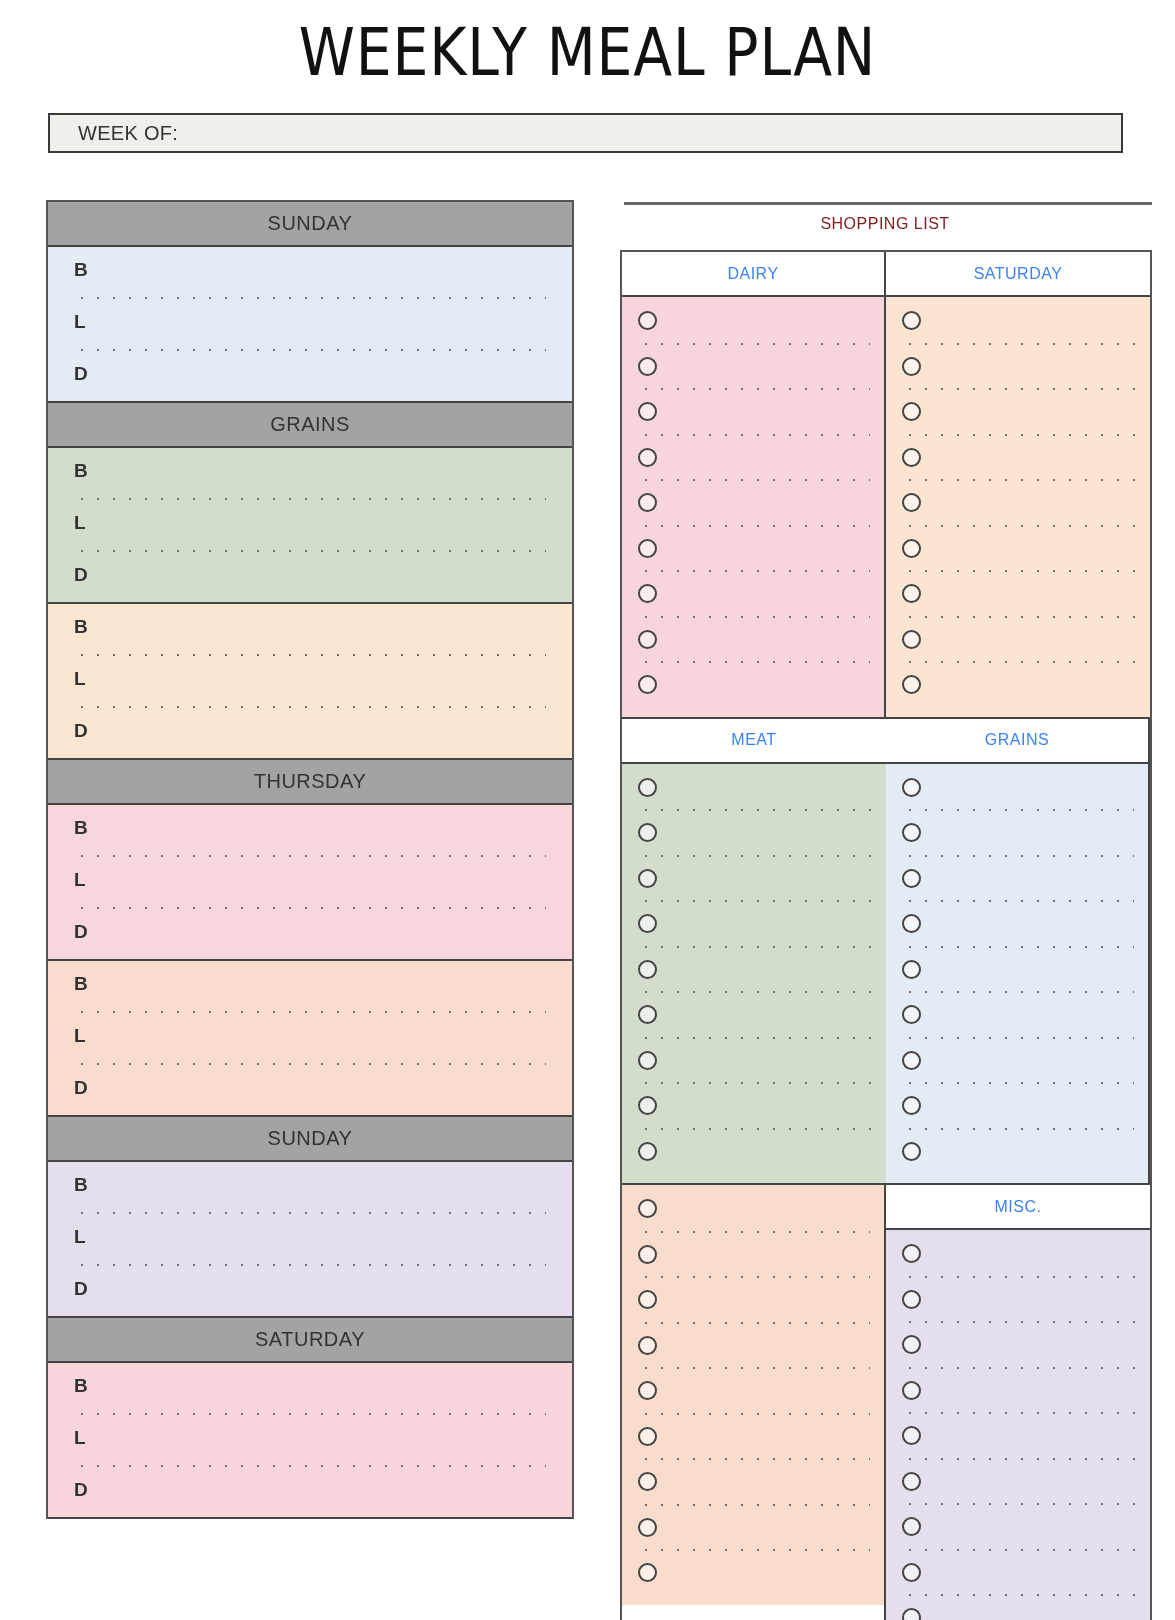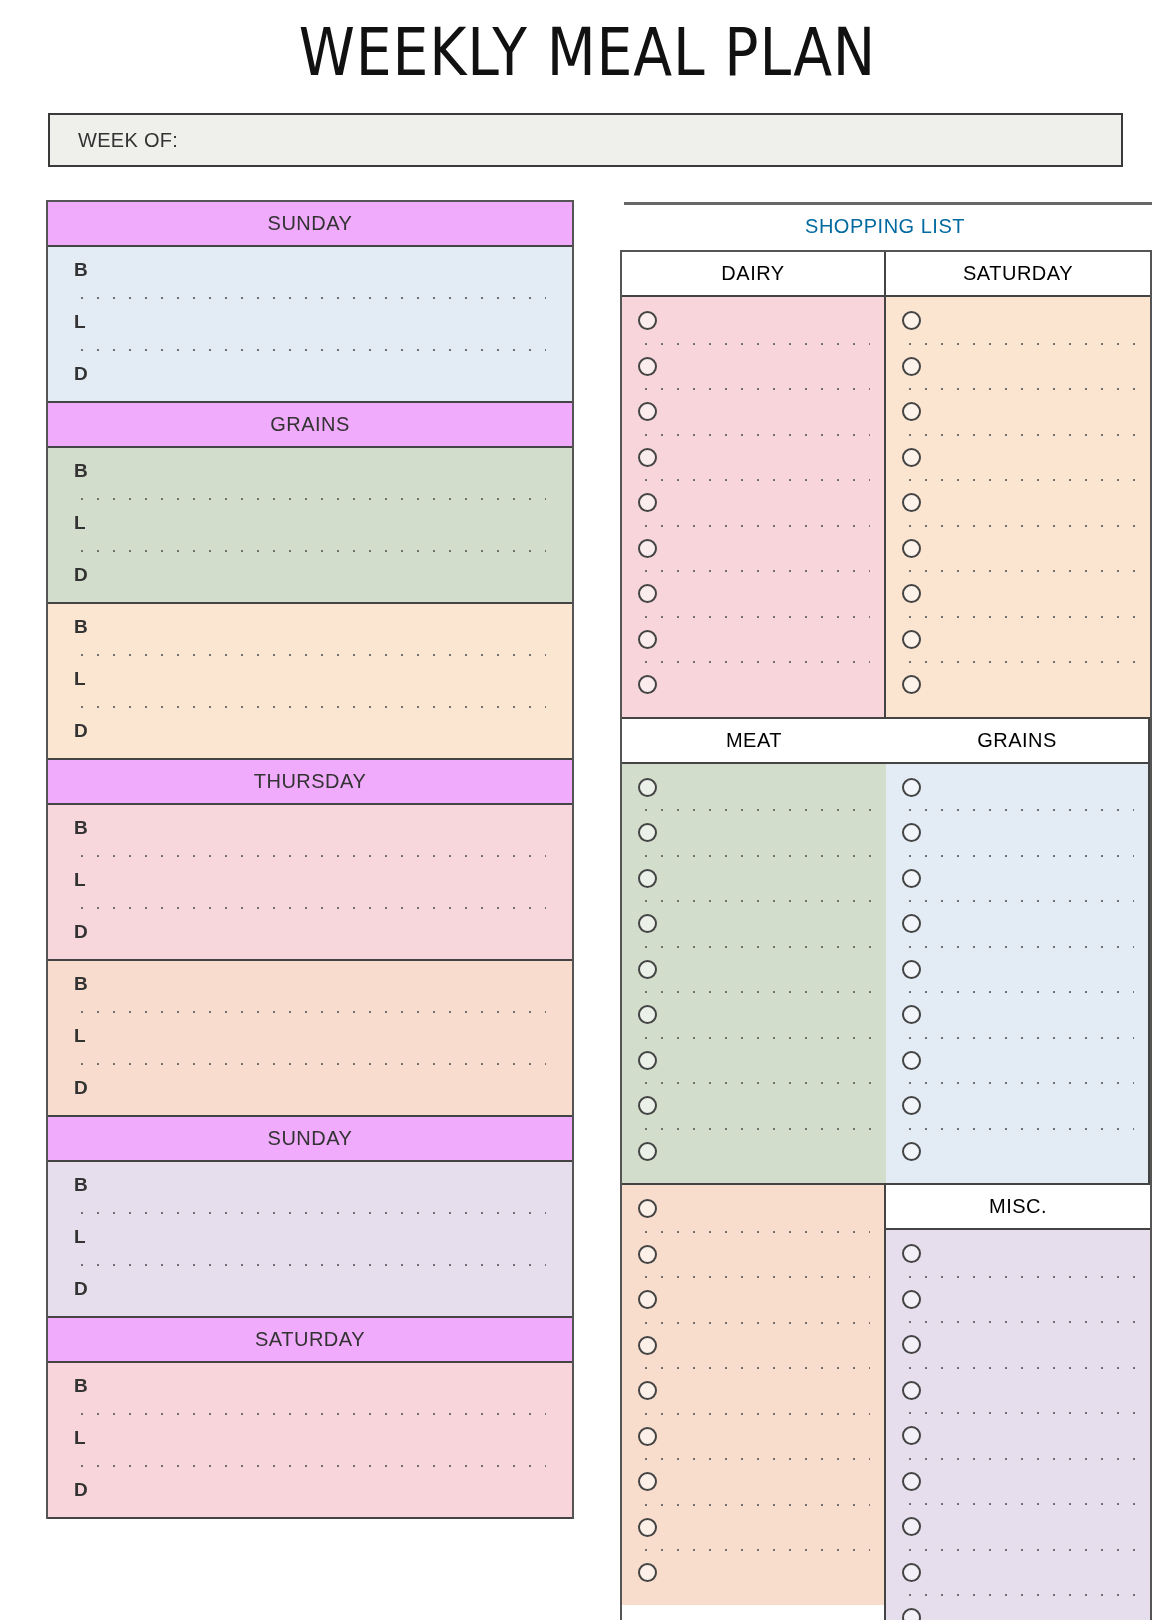--- a/index.html
+++ b/index.html
@@ -7,33 +7,33 @@
     body { font-family: "Liberation Sans", sans-serif; color: #2b2b2b; position: relative; }
 
     .title {
       position: absolute; left: 0; top: 14px; width: 1175px; text-align: center;
       font-family: "DejaVu Sans", sans-serif; font-weight: 400;
       font-size: 66px; letter-spacing: 1px; color: #111;
       transform: scaleX(0.86);
     }
 
     .week-of {
-      position: absolute; left: 48px; top: 113px; width: 1075px; height: 54px;
+      position: absolute; left: 48px; top: 113px; width: 1075px; height: 40px;
       background: #efefec; border: 2px solid #3a3a3a;
       display: flex; align-items: center; padding-left: 28px;
       font-size: 20px; color: #333; letter-spacing: 0.3px;
     }
 
     
     .days {
       position: absolute; left: 46px; top: 200px; width: 528px;
       border: 2px solid #555; border-bottom: none;
     }
     .day-header {
-      height: 45px; background: #f0abfc; display: flex; align-items: center; justify-content: center;
+      height: 45px; background: #a3a3a3; display: flex; align-items: center; justify-content: center;
       font-size: 20px; color: #333; letter-spacing: 0.5px;
       border-bottom: 2px solid #444;
     }
     .day-body {
       height: 156px; position: relative; border-bottom: 2px solid #444;
       padding: 0 26px;
     }
     .meal-row { height: 52px; position: relative; }
     .meal-letter {
       position: absolute; left: 0; top: 12px; font-size: 19px; color: #333; font-weight: 700;
@@ -43,32 +43,32 @@
       background-image: radial-gradient(circle, #6d6d6d 1.1px, transparent 1.4px);
       background-size: 16px 3px; background-repeat: repeat-x;
     }
 
     
     .shop-rule {
       position: absolute; left: 624px; top: 202px; width: 528px; height: 3px; background: #666;
     }
     .shop-title {
       position: absolute; left: 620px; top: 215px; width: 530px; text-align: center;
-      font-size: 20px; color: #0369a1; letter-spacing: 0.5px;
+      font-size: 16px; color: #7f1d1d; letter-spacing: 0.5px;
     }
     .shop-grid {
       position: absolute; left: 620px; top: 250px; width: 532px;
       border: 2px solid #555; border-bottom: none;
       display: grid; grid-template-columns: 1fr 1fr;
     }
     .cat { border-bottom: 2px solid #444; }
     .cat.left { border-right: 2px solid #444; }
     .cat-header {
       height: 45px; background: #fff; display: flex; align-items: center; justify-content: center;
-      font-size: 20px; color: #000000; letter-spacing: 0.5px; border-bottom: 2px solid #444;
+      font-size: 16px; color: #3b82f6; letter-spacing: 0.5px; border-bottom: 2px solid #444;
     }
     .cat-body { padding: 6px 14px 4px 16px; }
     .item { height: 45.5px; position: relative; }
     .item:last-child .dots { display: none; }
     .checkbox {
       position: absolute; left: 0; top: 8px; width: 19px; height: 19px;
       border: 2px solid #444; border-radius: 50%; background: rgba(255,255,255,0.55);
     }
     .item .dots { bottom: 4px; }
   </style>

